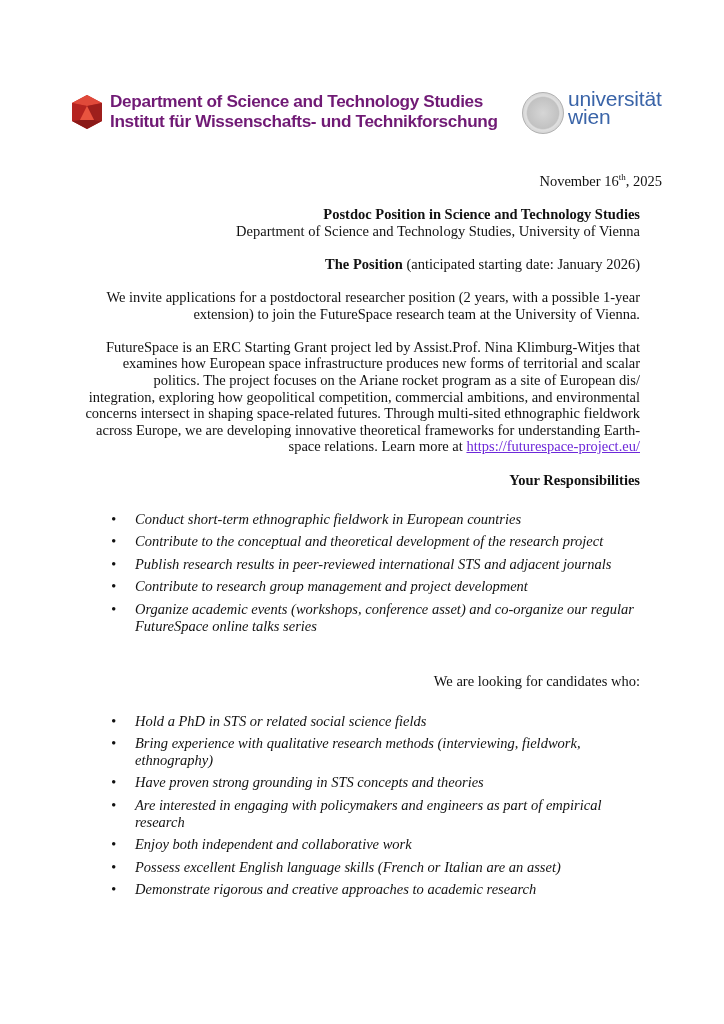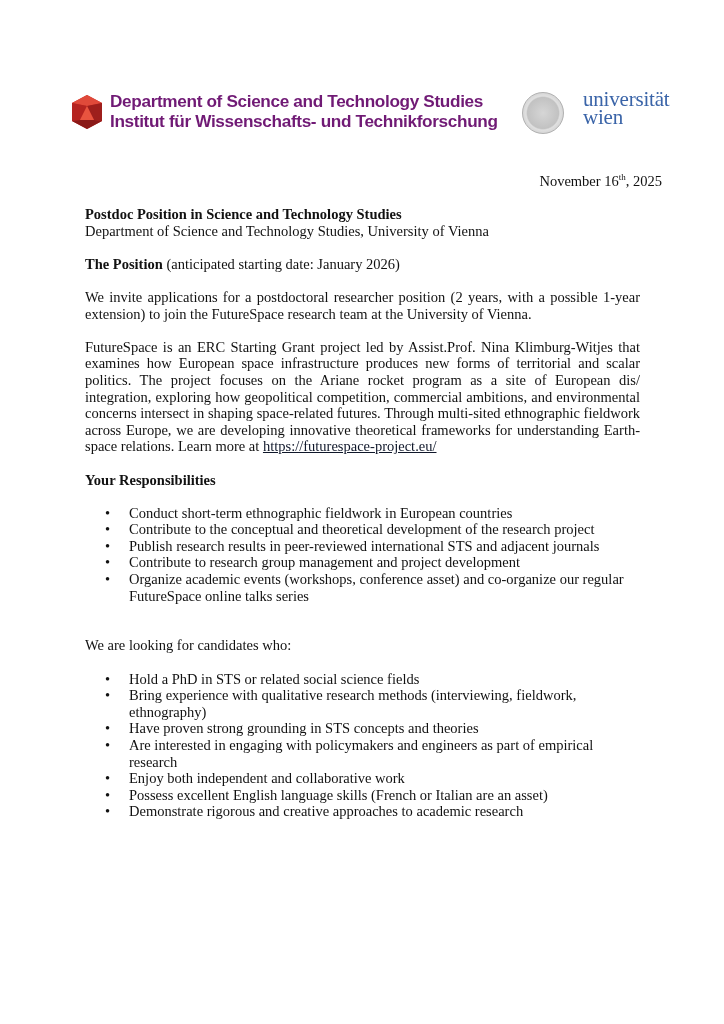--- a/index.html
+++ b/index.html
@@ -2,32 +2,32 @@
 <html><head>
 <meta charset="utf-8">
 <style>
   html, body { margin: 0; padding: 0; background: #ffffff; }
   body { width: 724px; height: 1024px; position: relative; overflow: hidden; font-family: "Liberation Serif", serif; color: #111; }
   .header { position: absolute; left: 70px; top: 90px; width: 600px; height: 48px; }
   .logo-gem { position: absolute; left: 0; top: 4px; width: 34px; height: 36px; }
   .dept { position: absolute; left: 40px; top: 1px; font-family: "Liberation Sans", sans-serif; font-weight: bold; color: #701a75; font-size: 17.2px; line-height: 20px; letter-spacing: -0.35px; white-space: nowrap; }
   .uni { position: absolute; left: 452px; top: 0; width: 150px; height: 46px; }
   .seal { position: absolute; left: 0; top: 2px; width: 40px; height: 40px; border-radius: 50%; background: radial-gradient(circle, #d6d6d6 0%, #c2c2c2 55%, #e0e0e0 60%, #bdbdbd 100%); border: 1px solid #b0b0b0; }
-  .uni-text { position: absolute; left: 61px; top: 0; font-family: Liberation Serif, serif; color: #3a64a8; font-size: 21px; line-height: 18px; letter-spacing: -0.2px; }
+  .uni-text { position: absolute; left: 46px; top: 0; font-family: Liberation Sans, sans-serif; color: #3a64a8; font-size: 21px; line-height: 18px; letter-spacing: -0.2px; }
   .date { position: absolute; right: 62px; top: 172px; font-size: 14.5px; }
   .date sup { font-size: 9px; }
   .content { position: absolute; left: 85px; top: 206px; width: 555px; font-size: 14.5px; line-height: 16.6px; }
-  .content p { margin: 0; }
+  .content p { margin: 0; text-align: right; }
   .b { font-weight: bold; }
   .gap { height: 16.6px; }
   .just { text-align: justify; }
   ul { margin: 0; padding: 0 0 0 44px; }
-  ul li { margin: 0; padding-left: 0; list-style: none; position: relative; }
+  ul li { margin: 6px; padding-left: 0; list-style: none; position: relative; font-style: italic; }
   ul li::before { content: "•"; position: absolute; left: -24px; }
-  a { color: #0f172a; text-decoration: underline; }
+  a { color: #6d28d9; text-decoration: underline; }
 </style>
 </head>
 <body>
 
 <div class="header">
   <svg class="logo-gem" viewBox="0 0 34 36">
     <polygon points="17,1 32,9 32,27 17,35 2,27 2,9" fill="#c62a25"></polygon>
     <polygon points="17,1 32,9 17,12 2,9" fill="#e04a3a"></polygon>
     <polygon points="2,9 17,12 10,26 2,27" fill="#b52420"></polygon>
     <polygon points="32,9 32,27 24,26 17,12" fill="#9e1f1c"></polygon>

